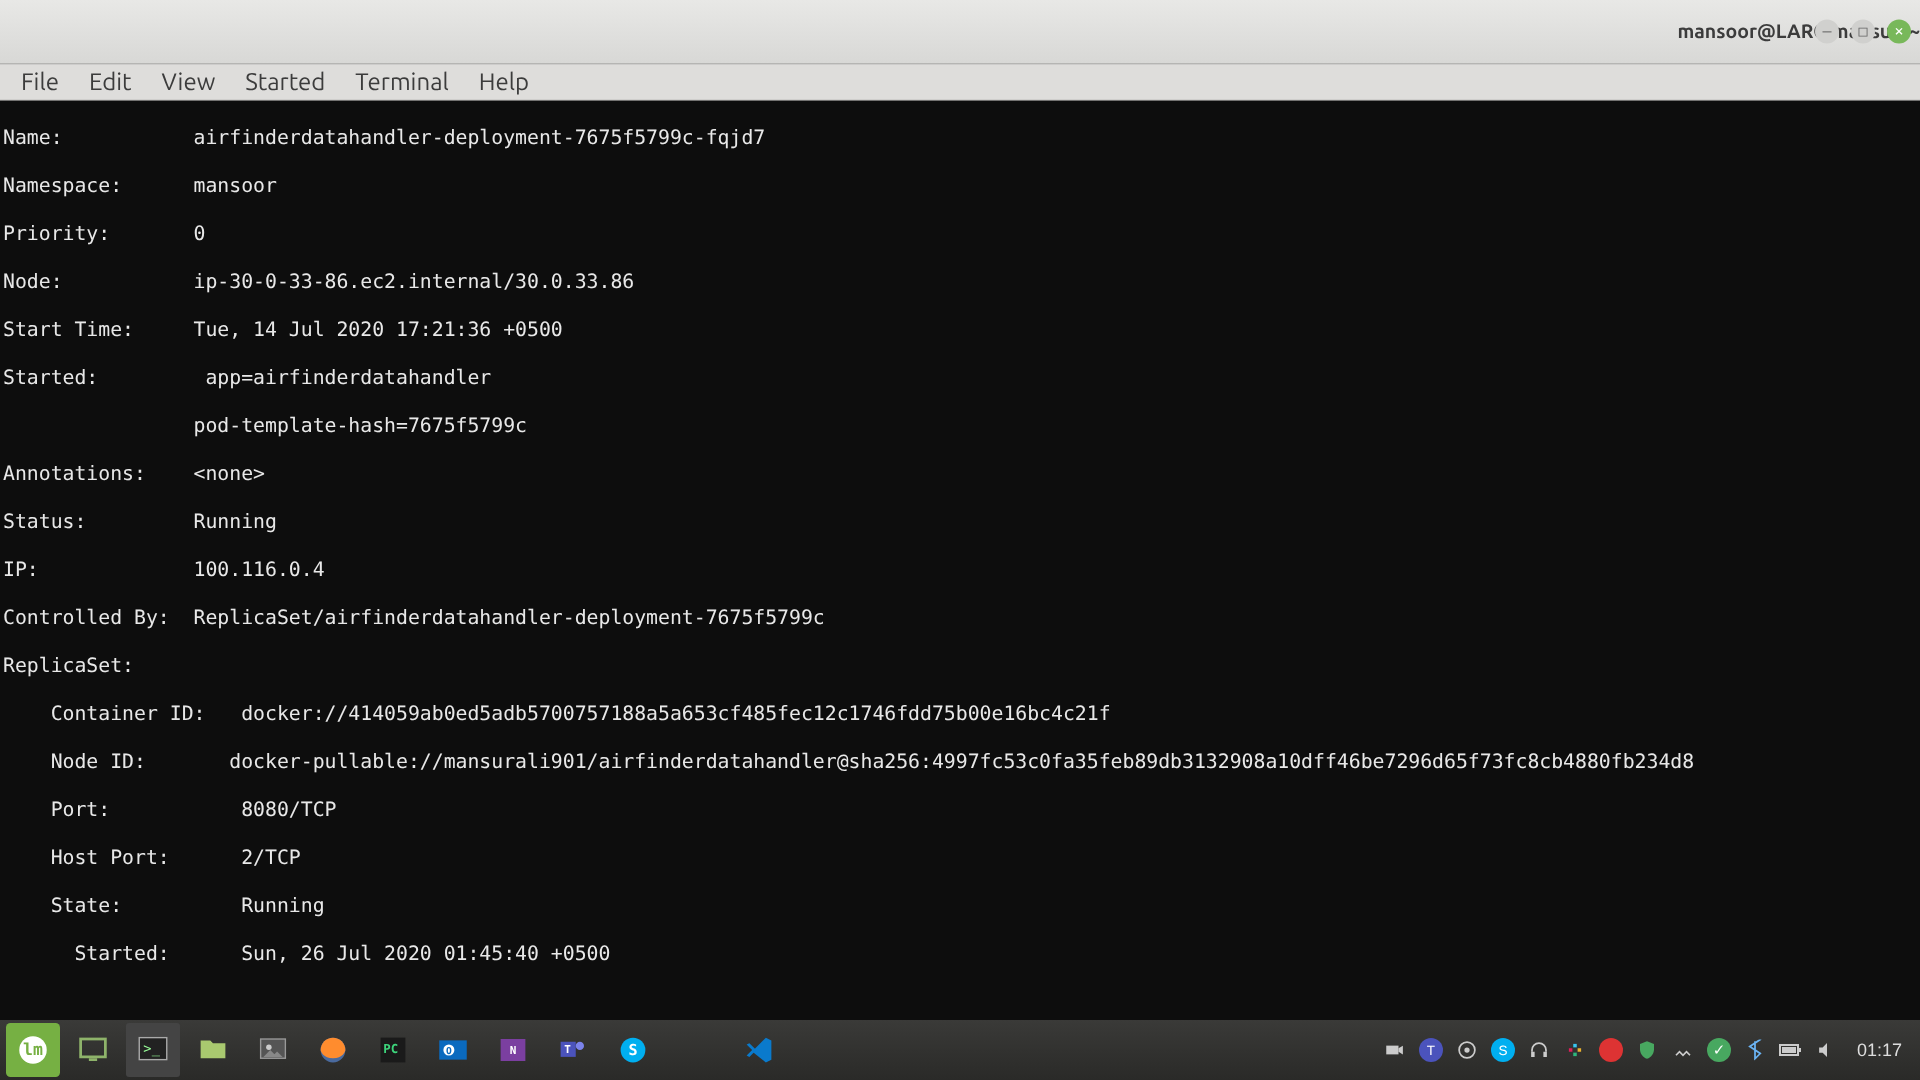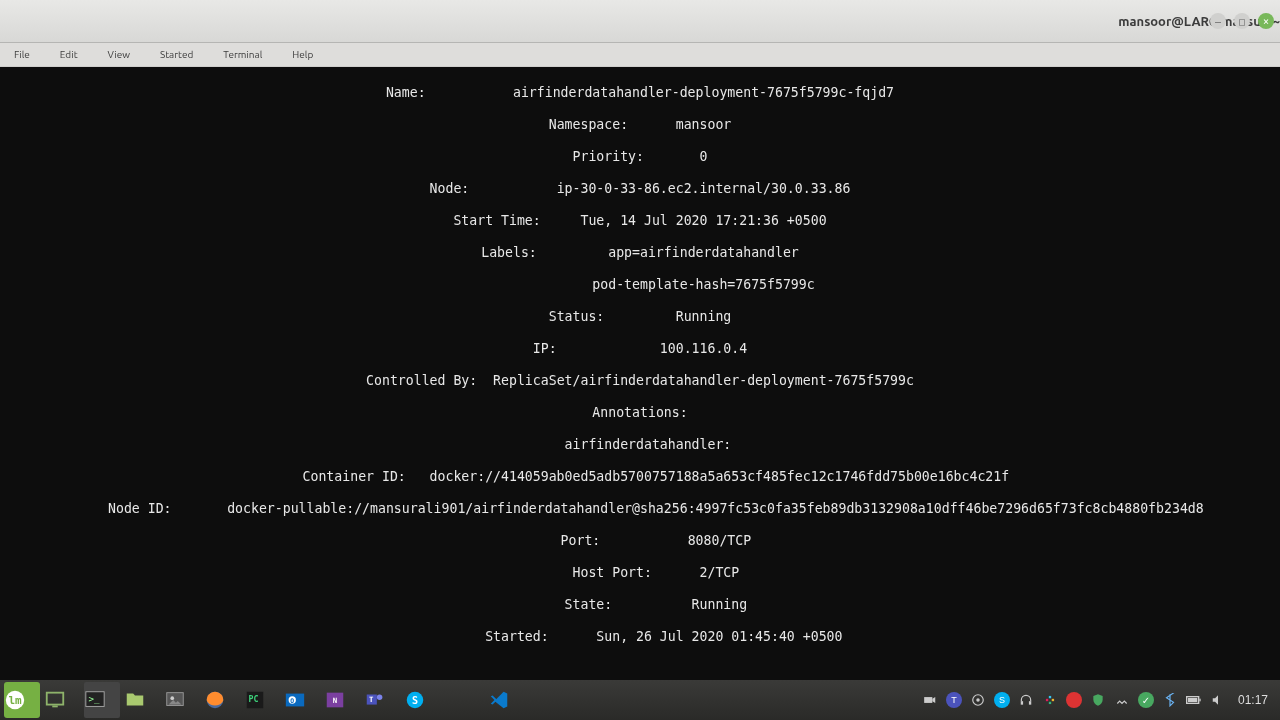--- a/index.html
+++ b/index.html
@@ -40,54 +40,53 @@
 }
 .winbtn.min { background: #d0d0ce; color:#666;}
 .winbtn.max { background: #d0d0ce; color:#666;}
 .winbtn.close { background: #78b85a; color: #fff;}
 .menubar {
   height: 24px;
   background: #dedddb;
   display: flex;
   align-items: center;
   font-family: "Ubuntu", sans-serif;
-  font-size: 10px;
+  font-size: 16px;
   color: #3c3c3c;
   padding: 0 6px;
-  gap: 14px;
+  gap: 4px;
   border-bottom: 1px solid #cfcecc;
 }
 .menubar span { padding: 2px 8px; cursor: default; }
 .terminal {
   background: #0d0d0d;
   color: #e8e8e8;
   height: 628px;
   padding: 2px 2px;
   line-height: 16px;
   font-size: 13.2px;
   white-space: pre;
   position: relative;
   overflow: hidden;
-  text-align: center;
 }
 .terminal .line { white-space: pre; }
 .taskbar {
   height: 40px;
   background: linear-gradient(#3a3a38, #2a2a28);
   display: flex;
   align-items: center;
   padding: 0 4px;
   gap: 4px;
   position: absolute;
   bottom: 0;
   left: 0; right: 0;
 }
 .tb-item {
   width: 36px; height: 36px;
-  display: flex; align-items: center; 
+  display: flex; align-items: center; justify-content: center;
   border-radius: 3px;
 }
 .tb-item.mint { background: #76b043; color:#fff; font-weight:bold; font-size:16px;}
 .tb-item svg { width: 22px; height: 22px; }
 .tb-spacer { flex: 1; }
 .tb-right { display:flex; align-items:center; gap:8px; color:#ddd; font-family:sans-serif; font-size:12px; padding-right:8px;}
 .tray-icon { width:16px; height:16px; display:inline-flex; align-items:center; justify-content:center; border-radius:50%;}
 </style>
 </head>
 <body>
@@ -109,27 +108,27 @@
   <span>Terminal</span>
   <span>Help</span>
 </div>
 
 <div class="terminal">
 <div class="line">Name:           airfinderdatahandler-deployment-7675f5799c-fqjd7</div>
 <div class="line">Namespace:      mansoor</div>
 <div class="line">Priority:       0</div>
 <div class="line">Node:           ip-30-0-33-86.ec2.internal/30.0.33.86</div>
 <div class="line">Start Time:     Tue, 14 Jul 2020 17:21:36 +0500</div>
-<div class="line">Labels:         app=airfinderdatahandler</div>
+<div class="line">Started:         app=airfinderdatahandler</div>
 <div class="line">                pod-template-hash=7675f5799c</div>
+<div class="line">Annotations:    &lt;none&gt;</div>
 <div class="line">Status:         Running</div>
 <div class="line">IP:             100.116.0.4</div>
 <div class="line">Controlled By:  ReplicaSet/airfinderdatahandler-deployment-7675f5799c</div>
-<div class="line">Annotations:</div>
-<div class="line">  airfinderdatahandler:</div>
+<div class="line">ReplicaSet:</div>
 <div class="line">    Container ID:   docker://414059ab0ed5adb5700757188a5a653cf485fec12c1746fdd75b00e16bc4c21f</div>
 <div class="line">    Node ID:       docker-pullable://mansurali901/airfinderdatahandler@sha256:4997fc53c0fa35feb89db3132908a10dff46be7296d65f73fc8cb4880fb234d8</div>
 <div class="line">    Port:           8080/TCP</div>
 <div class="line">    Host Port:      2/TCP</div>
 <div class="line">    State:          Running</div>
 <div class="line">      Started:      Sun, 26 Jul 2020 01:45:40 +0500</div>
 
 
 
 

